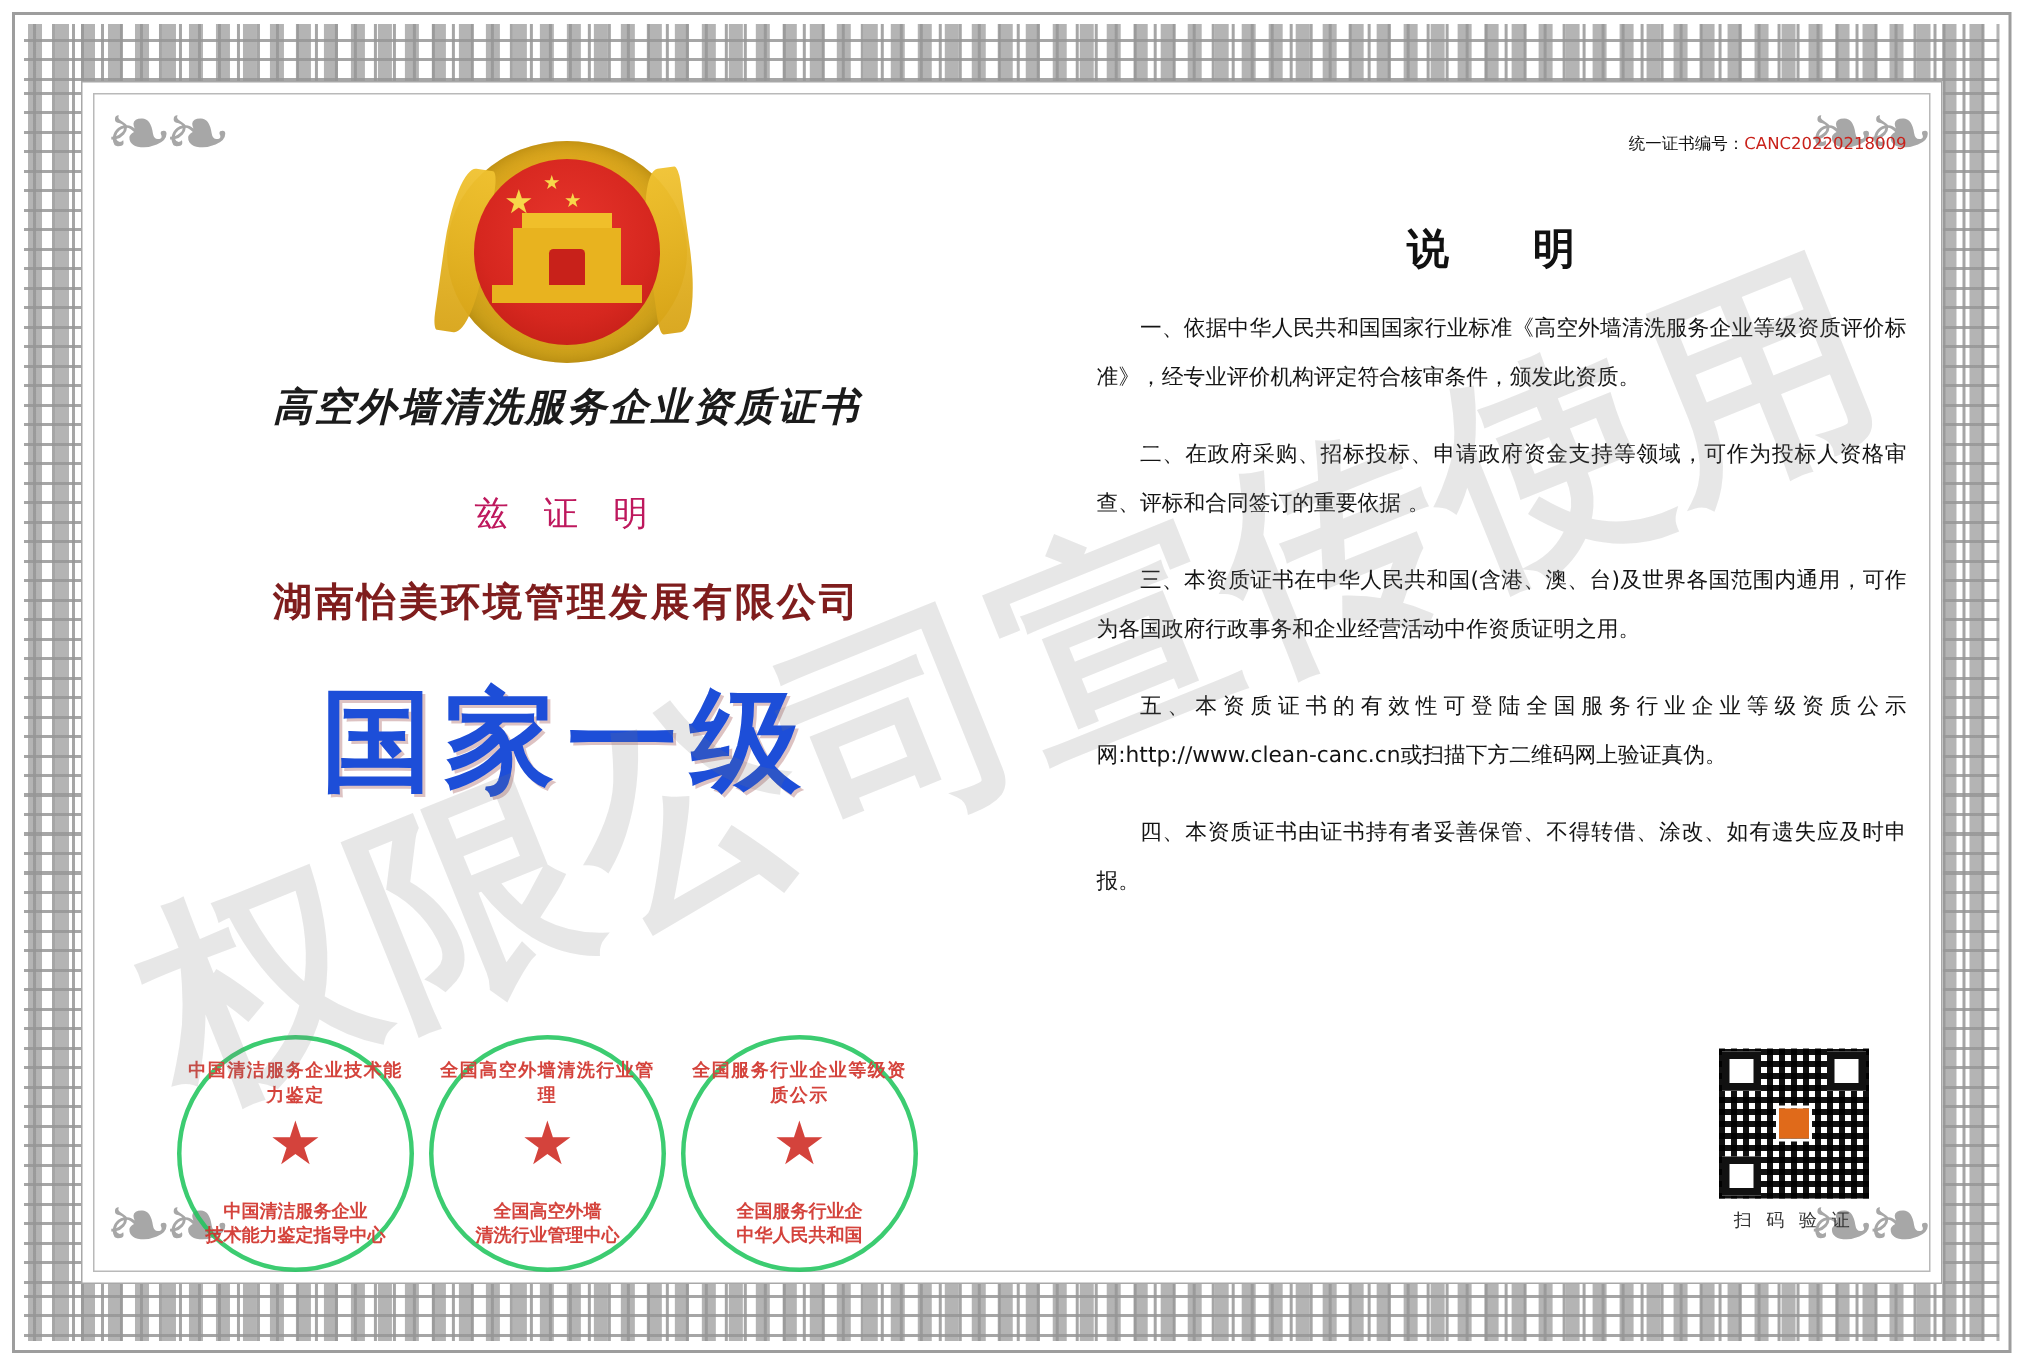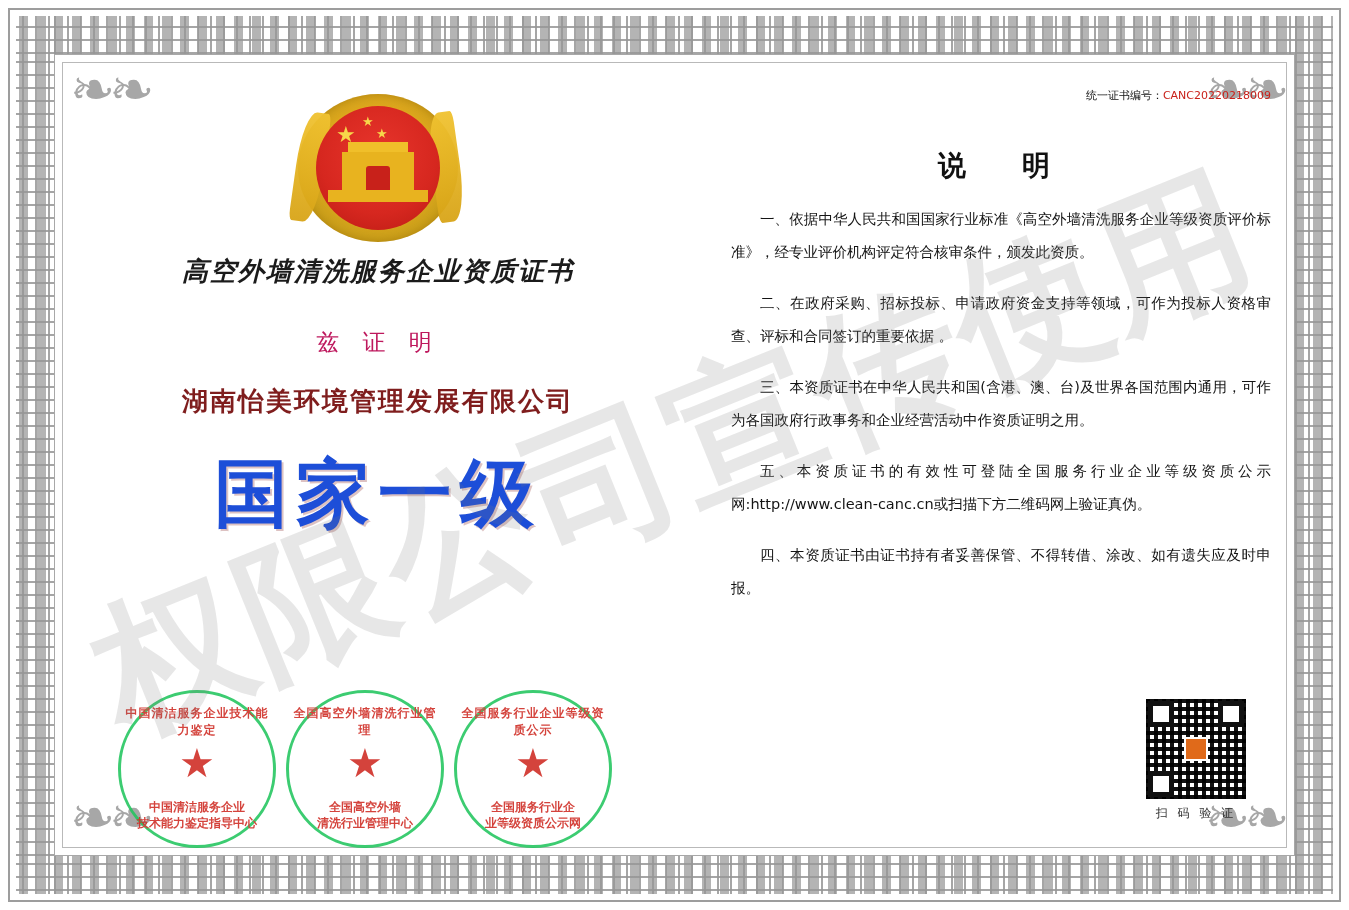--- a/index.html
+++ b/index.html
@@ -325,21 +325,21 @@
         <div class="bottom-txt">
           <div>全国高空外墙</div>
           <div>清洗行业管理中心</div>
         </div>
       </div>
       <div class="seal s3">
         <div class="arc">全国服务行业企业等级资质公示</div>
         <div class="star-c">★</div>
         <div class="bottom-txt">
           <div>全国服务行业企</div>
-          <div>业等级资质公示网</div>
+          <div>中华人民共和国</div>
         </div>
       </div>
     </div>
 
     <div class="right-col">
       <div class="cert-no">
         <span>统一证书编号：</span><span class="num">CANC20220218009</span>
       </div>
 
       <div class="shuoming">说　明</div>

